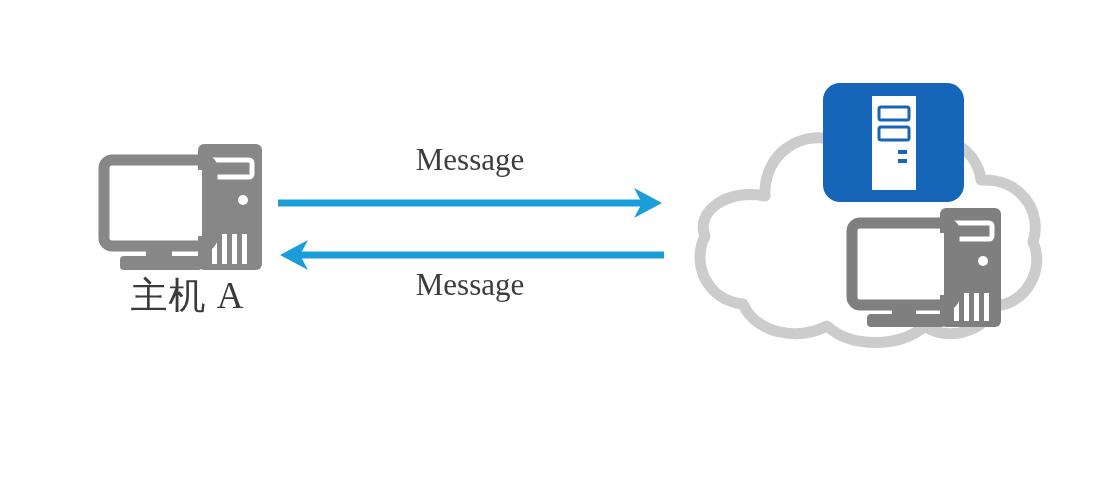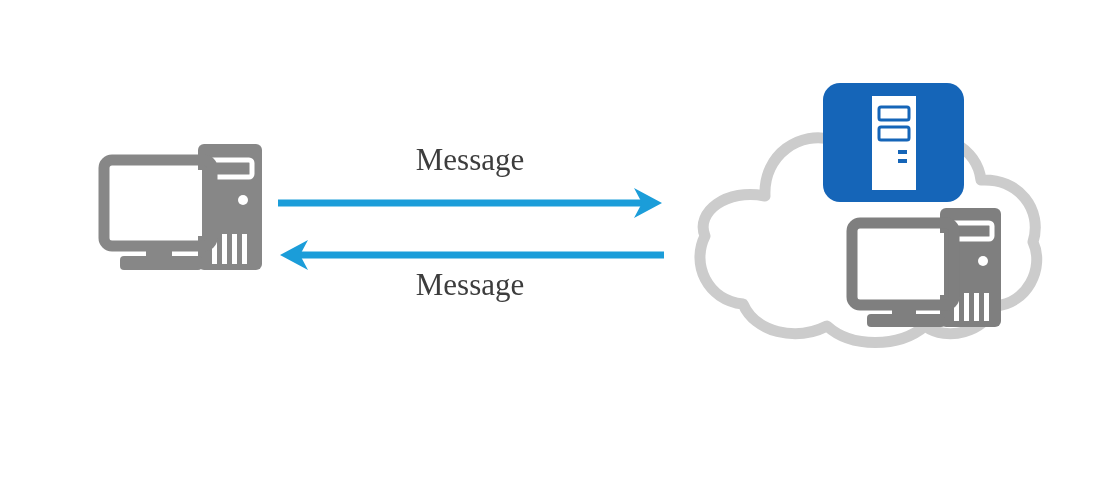--- a/index.html
+++ b/index.html
@@ -121,20 +121,21 @@
 
       <path d="M12,18 H104 a8,8 0 0 1 8,8 V96 a8,8 0 0 1 -8,8 H12 a8,8 0 0 1 -8,-8 V26 a8,8 0 0 1 8,-8 Z" fill="none" stroke="#878787" stroke-width="11"></path>
 
       <rect x="14" y="28" width="88" height="66" fill="#ffffff"></rect>
 
       <rect x="46" y="104" width="26" height="10" fill="#878787"></rect>
 
       <rect x="20" y="114" width="82" height="14" rx="4" fill="#878787"></rect>
     </svg>
   </div>
+  <div id="host-a-label">主机 A</div>
 
   <div id="label-message-top">Message</div>
 
   <div id="arrow-forward-group">
     <svg width="390" height="34" viewBox="0 0 390 34">
       <line x1="2" y1="17" x2="366" y2="17" stroke="#1b9dd9" stroke-width="7"></line>
       <path d="M358,2 L386,17 L358,32 L366,17 Z" fill="#1b9dd9"></path>
     </svg>
   </div>
 

